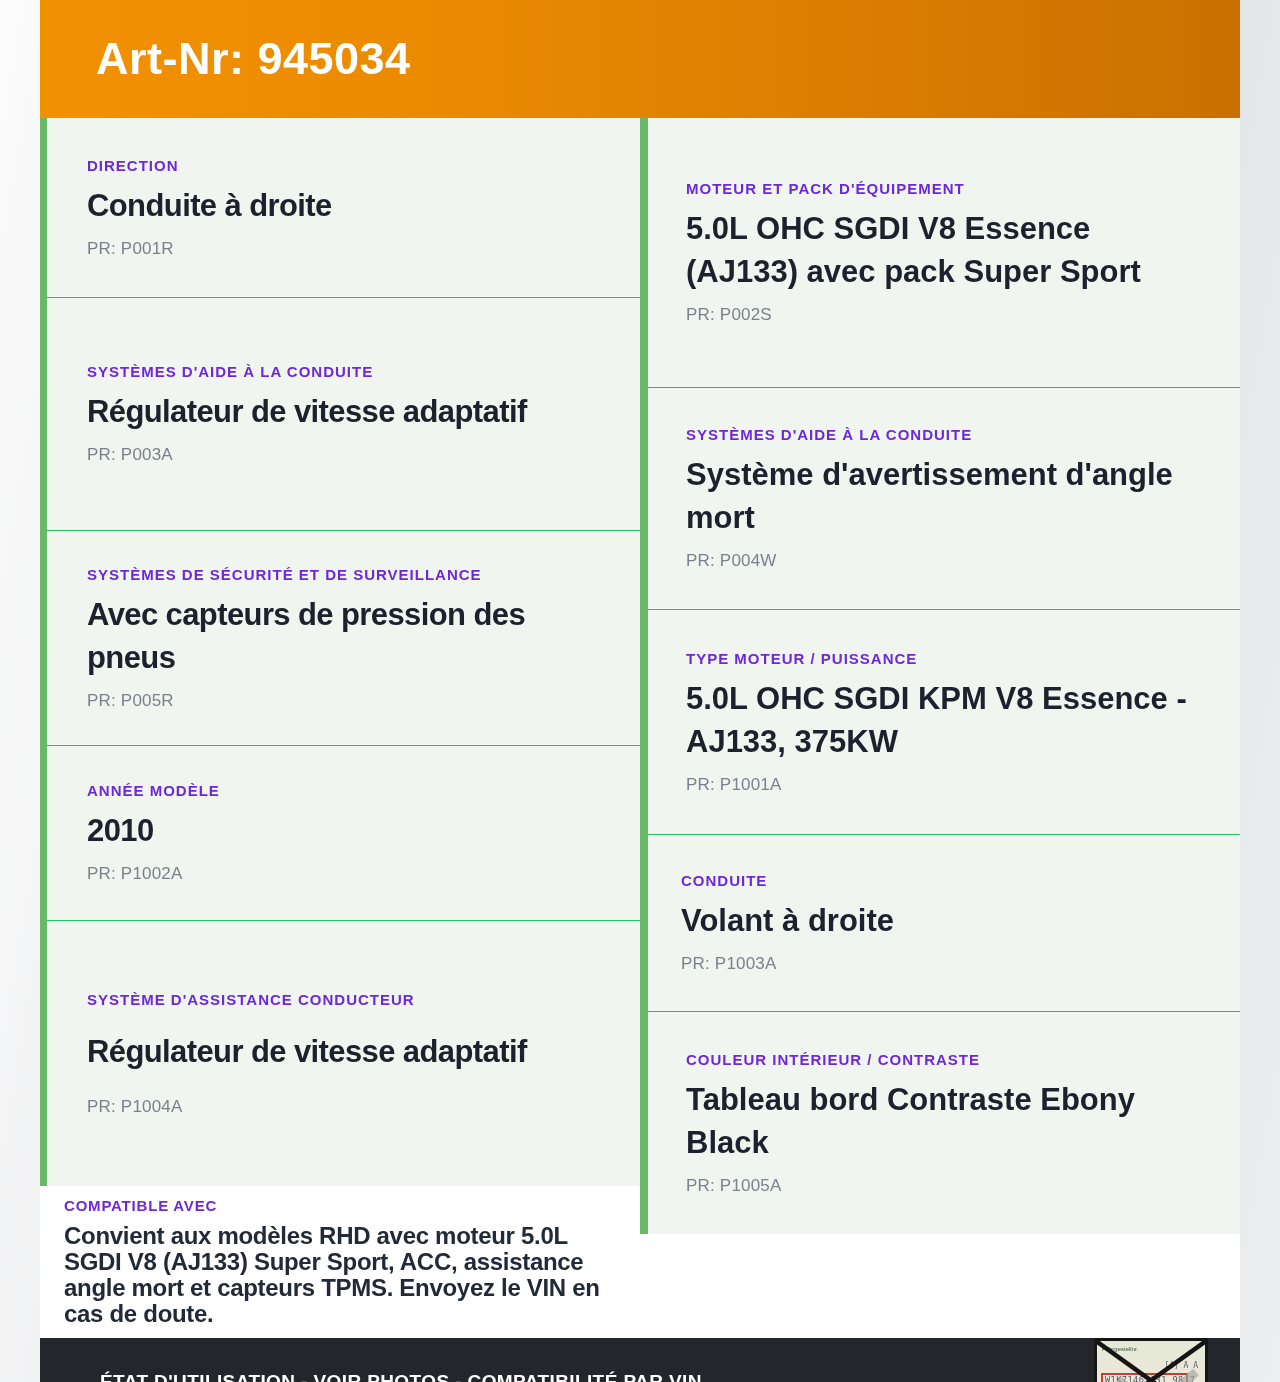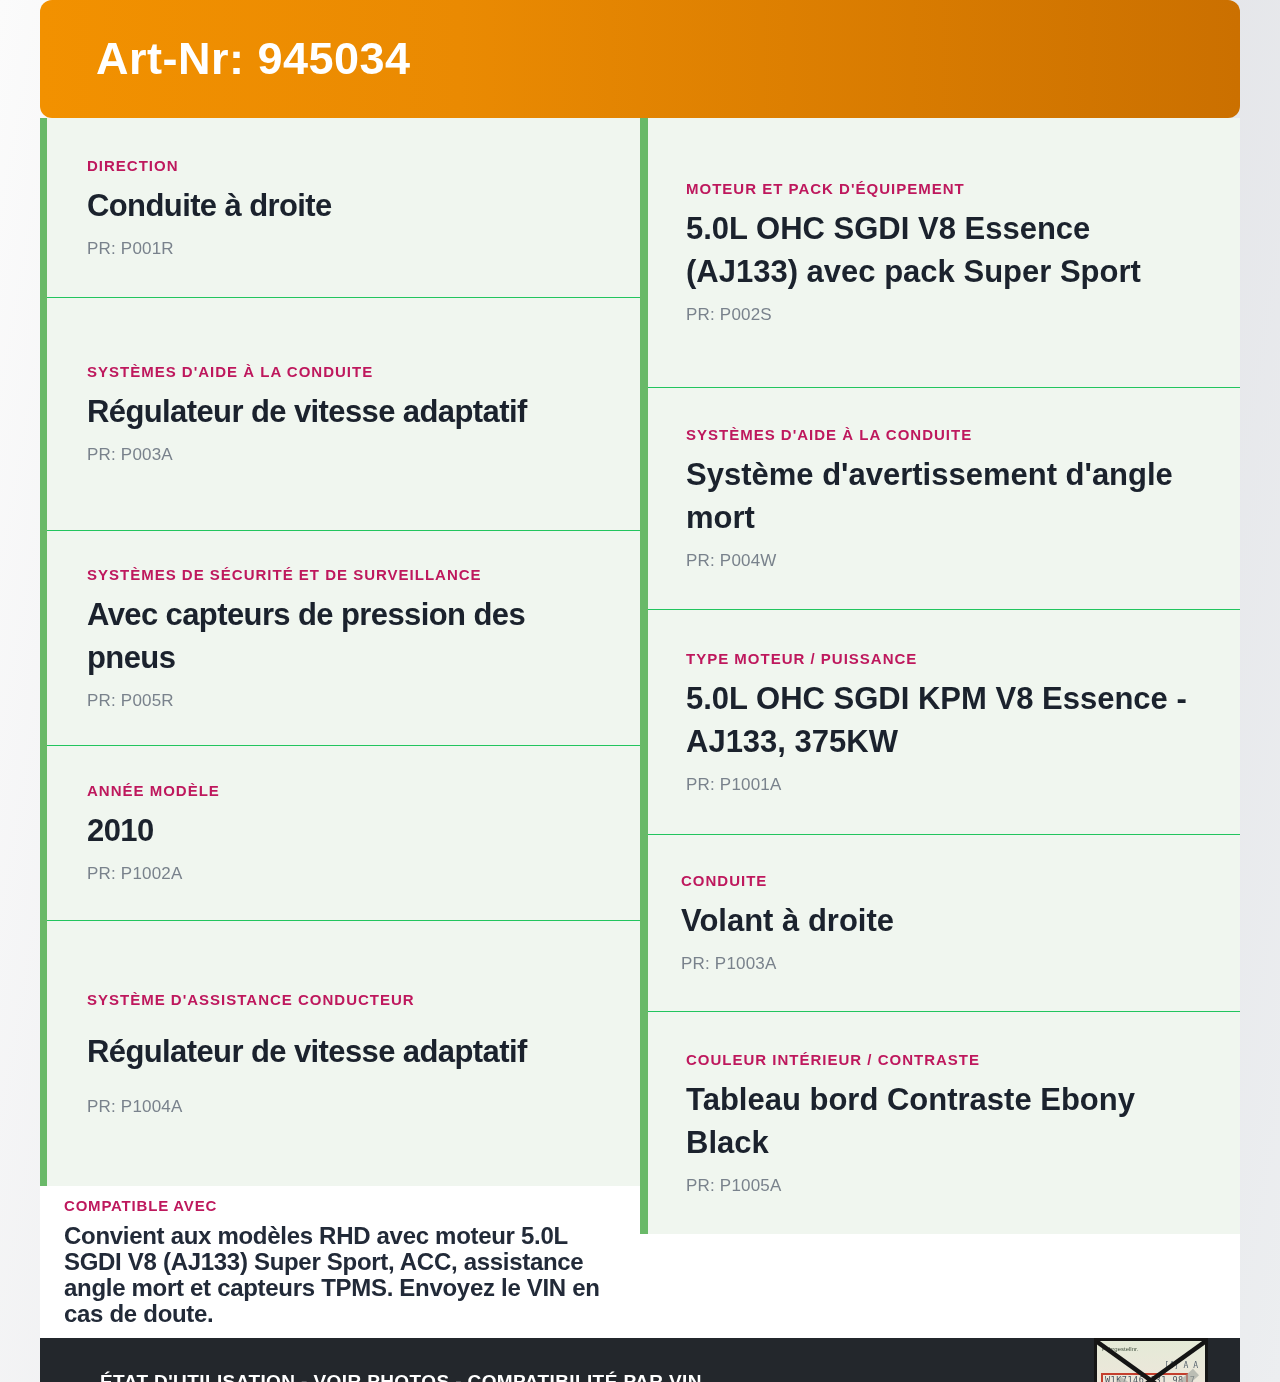--- a/index.html
+++ b/index.html
@@ -11,21 +11,21 @@
     -webkit-font-smoothing:antialiased;
     overflow:hidden;
   }
   .container{position:relative;width:1200px;margin-left:40px;}
 
   
   .art-header{
     height:118px;
     background:linear-gradient(90deg,#f29100 0%,#ea8a02 35%,#cb7000 100%);
     display:flex;align-items:center;
-    padding-left:56px;box-sizing:border-box;border-radius:12px;
+    padding-left:56px;box-sizing:border-box;
   }
   .art-header h1{
     margin:0;color:#ffffff;
     font-size:45px;font-weight:800;letter-spacing:.5px;
   }
 
   
   .columns{display:flex;align-items:stretch;}
   .col{width:600px;box-sizing:border-box;}
   .col-right{background:#ffffff;}
@@ -49,21 +49,21 @@
   .col-left  .green-section .card:nth-child(3){height:215px;}
   .col-left  .green-section .card:nth-child(4){height:175px;}
   .col-left  .green-section .card:nth-child(5){height:266px;gap:12px;}
   .col-right .green-section .card:nth-child(1){height:269px;}
   .col-right .green-section .card:nth-child(2){height:222px;}
   .col-right .green-section .card:nth-child(3){height:225px;}
   .col-right .green-section .card:nth-child(4){height:177px;padding-left:33px;}
   .col-right .green-section .card:nth-child(5){height:223px;}
 
   .card-label{
-    font-size:15px;font-weight:700;color:#be185d;letter-spacing:1px;
+    font-size:15px;font-weight:700;color:#6d28d9;letter-spacing:1px;
     text-transform:uppercase;
   }
   .card-title{
     margin-top:10px;
     font-size:31px;line-height:43px;font-weight:700;color:#1b222d;
   }
   .col-left .card-title{letter-spacing:-.6px;}
   .card-pr{margin-top:12px;font-size:17px;color:#79828c;letter-spacing:.2px;}
 
   

